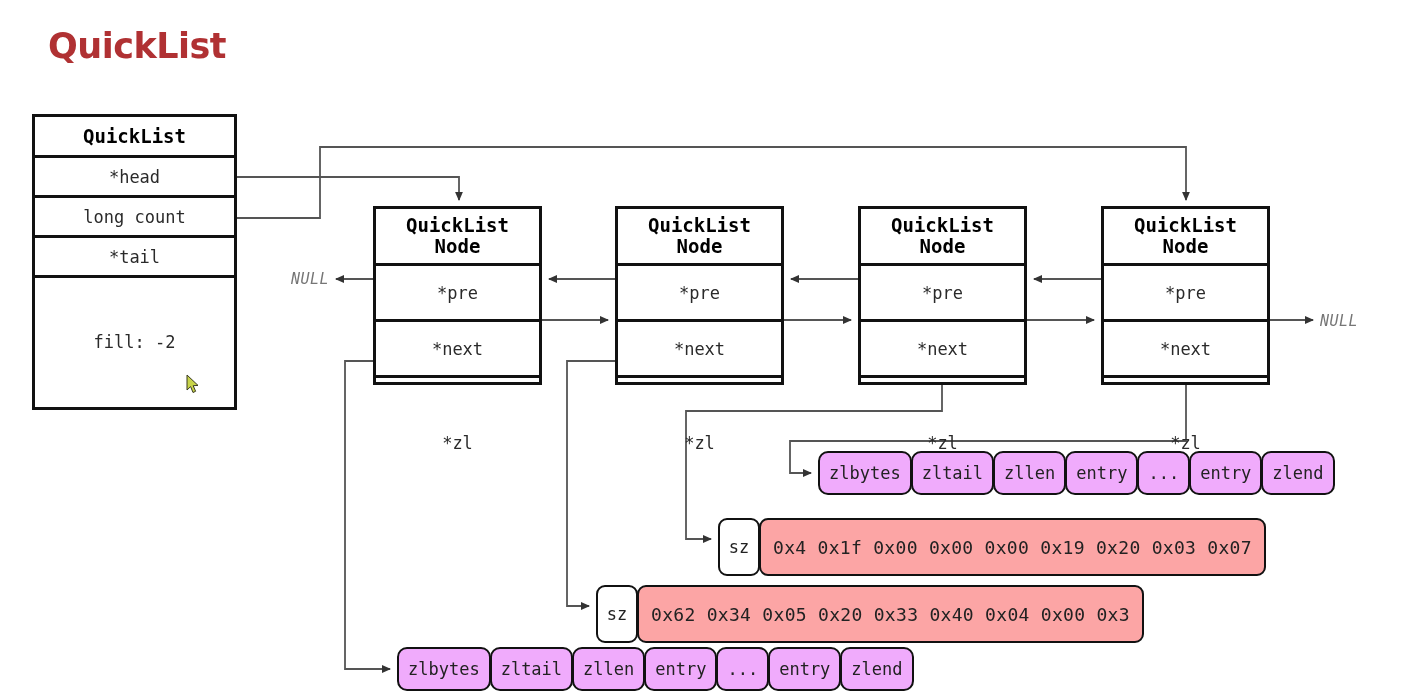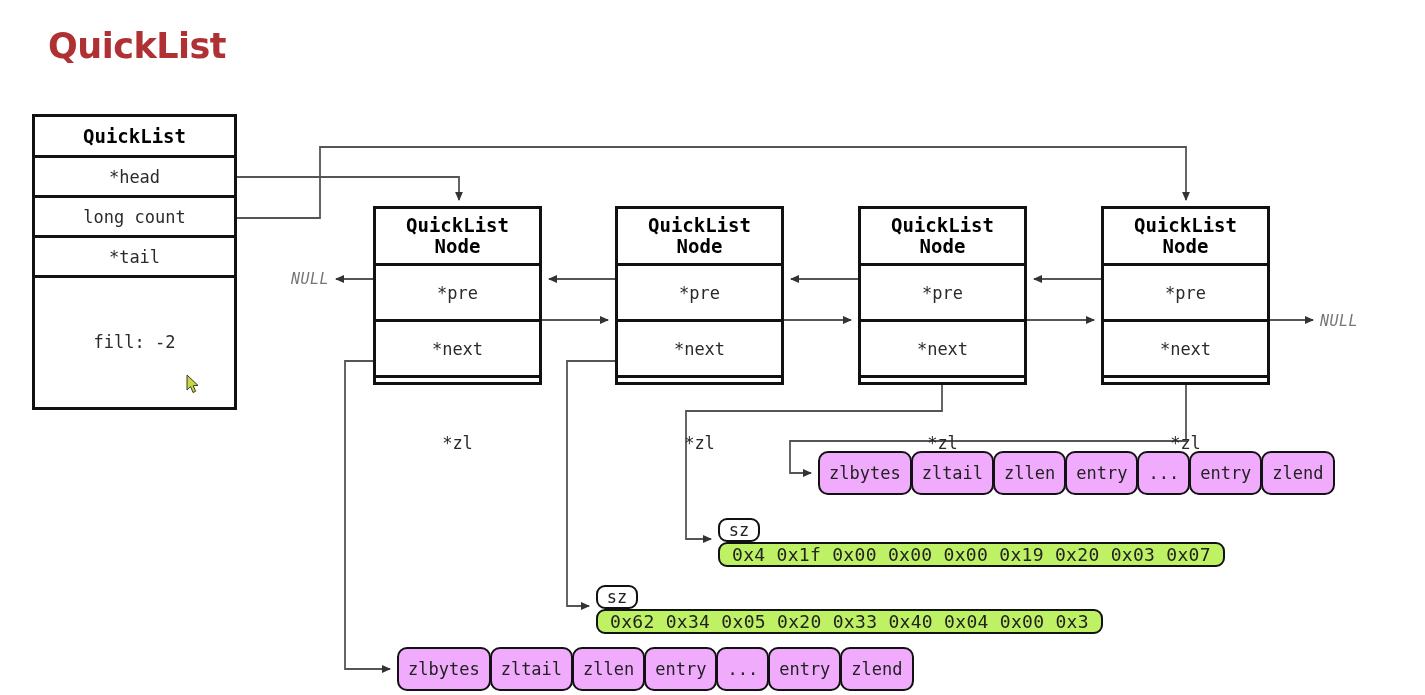--- a/index.html
+++ b/index.html
@@ -133,40 +133,39 @@
     white-space: nowrap;
   }
   #ziplist-top    { left: 818px; top: 435px; }
   #ziplist-bottom { left: 397px; top: 631px; }
 
   
   .szrow {
     position: absolute;
     display: flex;
     align-items: stretch;
-    height: 42px;
-    flex-direction: column;
+    height: 58px;
   }
   .szrow .sz-cell {
     border: 2.5px solid #111;
     border-radius: 9px;
     background: #fff;
     display: flex;
     align-items: center;
     justify-content: center;
     font-size: 17px;
     color: #222;
     width: 42px;
     box-sizing: border-box;
     margin-right: -1px;
   }
   .szrow .hex-cell {
     border: 2.5px solid #111;
     border-radius: 9px;
-    background: #bef264;
+    background: #fca5a5;
     display: flex;
     align-items: center;
     justify-content: flex-start;
     font-size: 18px;
     color: #222;
     padding: 0 12px;
     letter-spacing: 0.3px;
     box-sizing: border-box;
     white-space: nowrap;
   }

